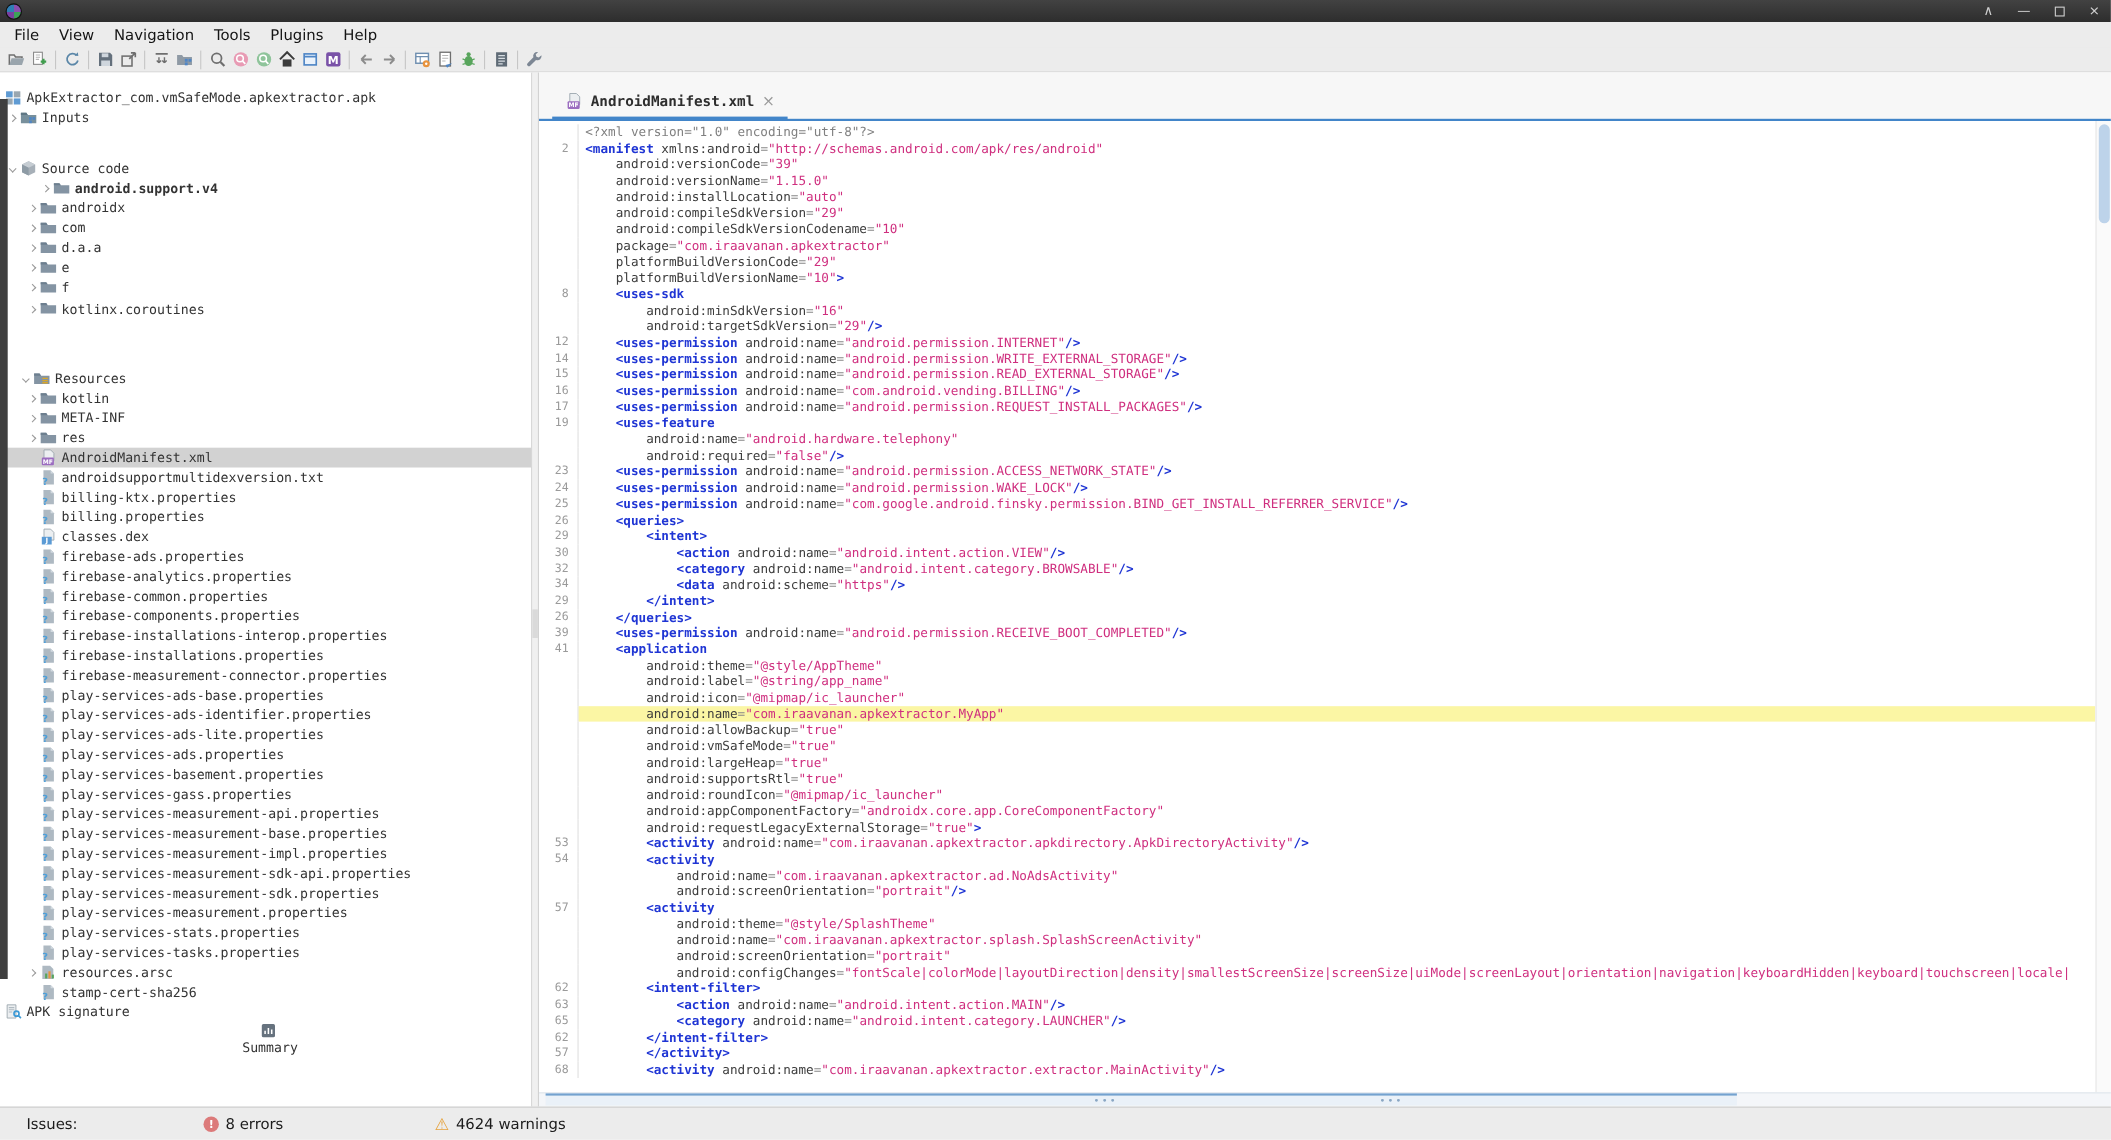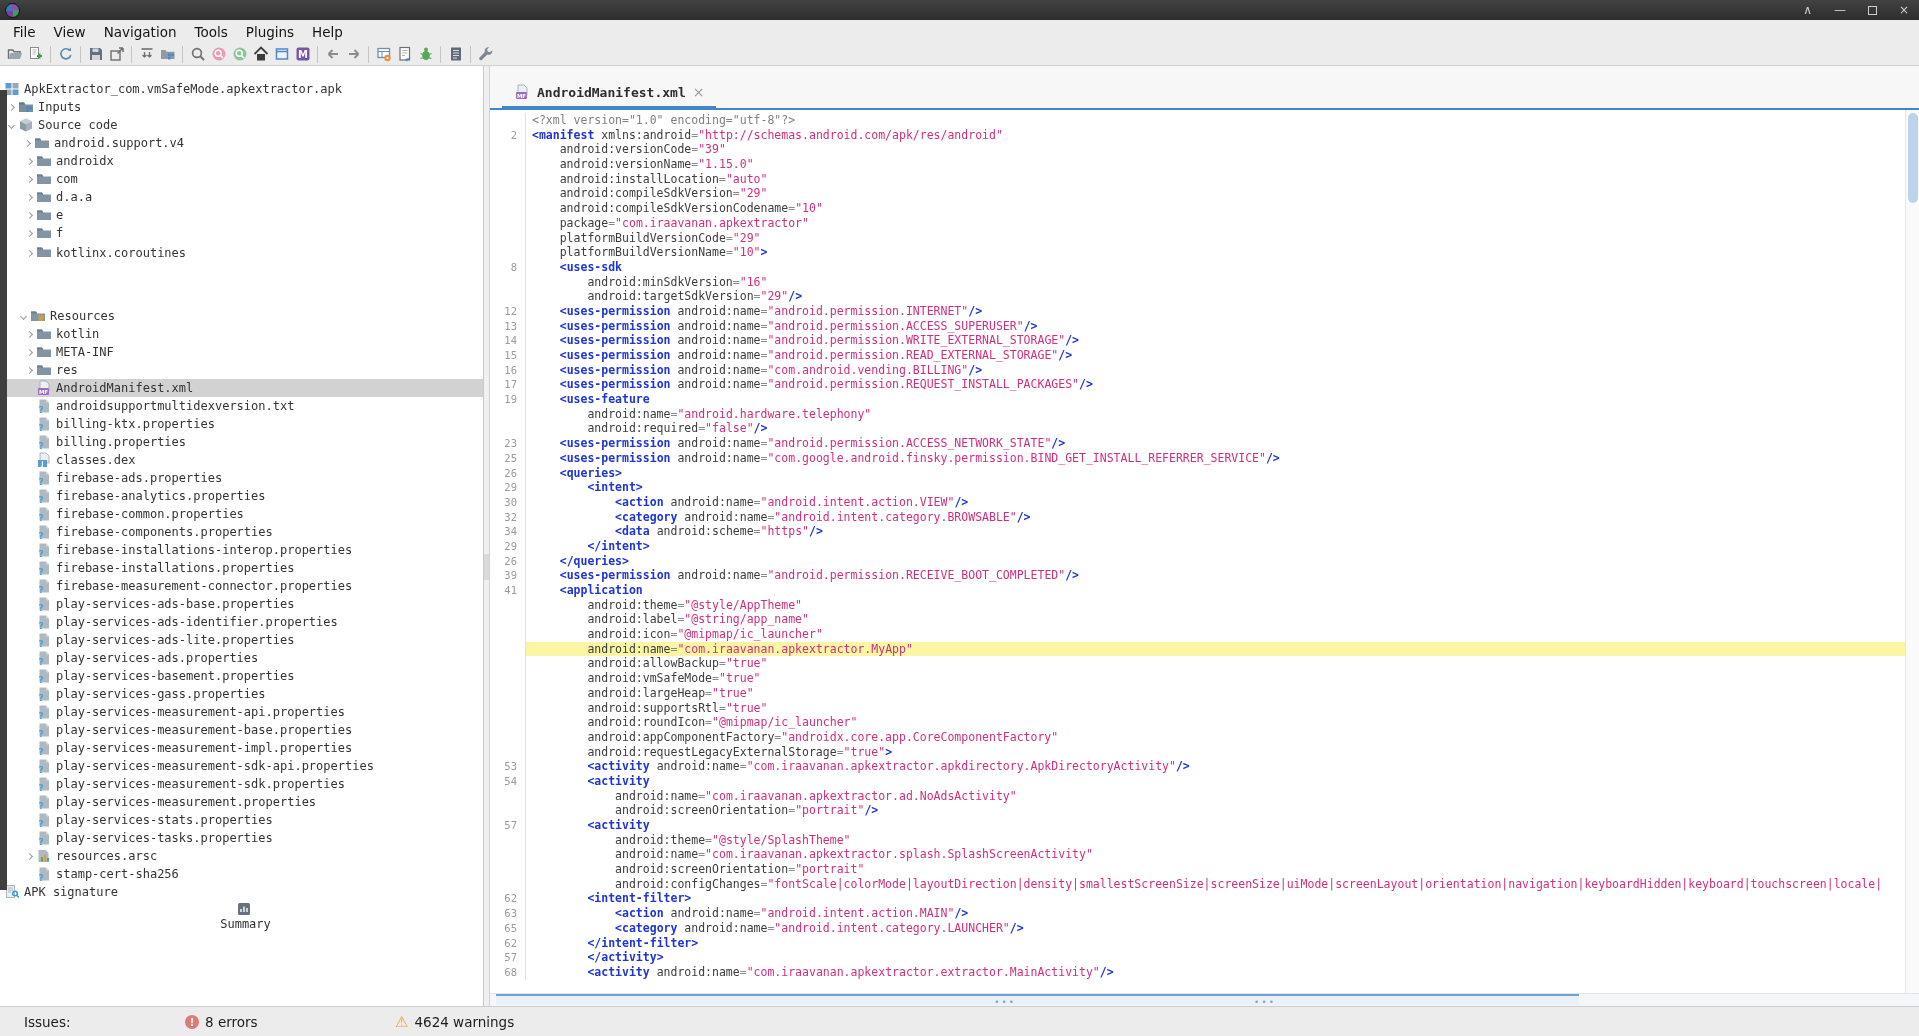--- a/index.html
+++ b/index.html
@@ -279,34 +279,34 @@
             <svg viewBox="0 0 16 16">
               <path d="M1 3.5h5l1.3 2H15V13H1z" fill="#78909c"></path>
               <path d="M1 3.5h5l1.3 2H1z" fill="#607885"></path>
               <rect x="8.5" y="7.5" width="2.4" height="2.4" fill="#4f86c6"></rect>
               <rect x="11.6" y="7.5" width="2.4" height="2.4" fill="#4f86c6"></rect>
               <rect x="8.5" y="10.6" width="2.4" height="2.4" fill="#4f86c6"></rect>
             </svg>
           </span>
           <span class="tree-label">Inputs</span>
         </div>
-        <div class="tree-row" style="padding-left: 4px;">
+        <div class="tree-row" style="padding-left: 4px; margin-top: 28px;">
           <span class="slot">
             <span class="chev exp"></span>
           </span>
           <span class="tico">
             <svg viewBox="0 0 16 16">
               <path d="M8 1.5L14 4.5v7L8 14.5 2 11.5v-7z" fill="#a7b0b8"></path>
               <path d="M8 1.5L14 4.5 8 7.5 2 4.5z" fill="#c6cdd3"></path>
               <path d="M8 7.5v7L2 11.5v-7z" fill="#8e9ba5"></path>
             </svg>
           </span>
           <span class="tree-label">Source code</span>
         </div>
-        <div class="tree-row" style="padding-left: 20px;">
+        <div class="tree-row" style="padding-left: 34px; font-weight: bold;">
           <span class="slot">
             <span class="chev col"></span>
           </span>
           <span class="tico">
             <svg viewBox="0 0 16 16">
               <path d="M1 3.5h5l1.3 2H15V13H1z" fill="#8494a3"></path>
               <path d="M1 3.5h5l1.3 2H1z" fill="#6d7f8f"></path>
             </svg>
           </span>
           <span class="tree-label">android.support.v4</span>
@@ -790,29 +790,29 @@
             <div class="line"><span class="ln"></span><span class="lt">    android:installLocation<span class="c-eq">=</span><span class="c-val">"auto"</span></span></div>
             <div class="line"><span class="ln"></span><span class="lt">    android:compileSdkVersion<span class="c-eq">=</span><span class="c-val">"29"</span></span></div>
             <div class="line"><span class="ln"></span><span class="lt">    android:compileSdkVersionCodename<span class="c-eq">=</span><span class="c-val">"10"</span></span></div>
             <div class="line"><span class="ln"></span><span class="lt">    package<span class="c-eq">=</span><span class="c-val">"com.iraavanan.apkextractor"</span></span></div>
             <div class="line"><span class="ln"></span><span class="lt">    platformBuildVersionCode<span class="c-eq">=</span><span class="c-val">"29"</span></span></div>
             <div class="line"><span class="ln"></span><span class="lt">    platformBuildVersionName<span class="c-eq">=</span><span class="c-val">"10"</span><span class="c-tag">&gt;</span></span></div>
             <div class="line"><span class="ln">8</span><span class="lt">    <span class="c-tag">&lt;uses-sdk</span></span></div>
             <div class="line"><span class="ln"></span><span class="lt">        android:minSdkVersion<span class="c-eq">=</span><span class="c-val">"16"</span></span></div>
             <div class="line"><span class="ln"></span><span class="lt">        android:targetSdkVersion<span class="c-eq">=</span><span class="c-val">"29"</span><span class="c-tag">/&gt;</span></span></div>
             <div class="line"><span class="ln">12</span><span class="lt">    <span class="c-tag">&lt;uses-permission</span> android:name<span class="c-eq">=</span><span class="c-val">"android.permission.INTERNET"</span><span class="c-tag">/&gt;</span></span></div>
-            <div class="line"><span class="ln">13</span><span class="lt">    <span class="c-tag">&lt;uses-permission</span> android:name<span class="c-eq">=</span><span class="c-val">"android.permission.ACCESS_SUPERUSER"</span><span class="c-tag">/&gt;</span></span></div>
             <div class="line"><span class="ln">14</span><span class="lt">    <span class="c-tag">&lt;uses-permission</span> android:name<span class="c-eq">=</span><span class="c-val">"android.permission.WRITE_EXTERNAL_STORAGE"</span><span class="c-tag">/&gt;</span></span></div>
             <div class="line"><span class="ln">15</span><span class="lt">    <span class="c-tag">&lt;uses-permission</span> android:name<span class="c-eq">=</span><span class="c-val">"android.permission.READ_EXTERNAL_STORAGE"</span><span class="c-tag">/&gt;</span></span></div>
             <div class="line"><span class="ln">16</span><span class="lt">    <span class="c-tag">&lt;uses-permission</span> android:name<span class="c-eq">=</span><span class="c-val">"com.android.vending.BILLING"</span><span class="c-tag">/&gt;</span></span></div>
             <div class="line"><span class="ln">17</span><span class="lt">    <span class="c-tag">&lt;uses-permission</span> android:name<span class="c-eq">=</span><span class="c-val">"android.permission.REQUEST_INSTALL_PACKAGES"</span><span class="c-tag">/&gt;</span></span></div>
             <div class="line"><span class="ln">19</span><span class="lt">    <span class="c-tag">&lt;uses-feature</span></span></div>
             <div class="line"><span class="ln"></span><span class="lt">        android:name<span class="c-eq">=</span><span class="c-val">"android.hardware.telephony"</span></span></div>
             <div class="line"><span class="ln"></span><span class="lt">        android:required<span class="c-eq">=</span><span class="c-val">"false"</span><span class="c-tag">/&gt;</span></span></div>
             <div class="line"><span class="ln">23</span><span class="lt">    <span class="c-tag">&lt;uses-permission</span> android:name<span class="c-eq">=</span><span class="c-val">"android.permission.ACCESS_NETWORK_STATE"</span><span class="c-tag">/&gt;</span></span></div>
+            <div class="line"><span class="ln">24</span><span class="lt">    <span class="c-tag">&lt;uses-permission</span> android:name<span class="c-eq">=</span><span class="c-val">"android.permission.WAKE_LOCK"</span><span class="c-tag">/&gt;</span></span></div>
             <div class="line"><span class="ln">25</span><span class="lt">    <span class="c-tag">&lt;uses-permission</span> android:name<span class="c-eq">=</span><span class="c-val">"com.google.android.finsky.permission.BIND_GET_INSTALL_REFERRER_SERVICE"</span><span class="c-tag">/&gt;</span></span></div>
             <div class="line"><span class="ln">26</span><span class="lt">    <span class="c-tag">&lt;queries</span><span class="c-tag">&gt;</span></span></div>
             <div class="line"><span class="ln">29</span><span class="lt">        <span class="c-tag">&lt;intent</span><span class="c-tag">&gt;</span></span></div>
             <div class="line"><span class="ln">30</span><span class="lt">            <span class="c-tag">&lt;action</span> android:name<span class="c-eq">=</span><span class="c-val">"android.intent.action.VIEW"</span><span class="c-tag">/&gt;</span></span></div>
             <div class="line"><span class="ln">32</span><span class="lt">            <span class="c-tag">&lt;category</span> android:name<span class="c-eq">=</span><span class="c-val">"android.intent.category.BROWSABLE"</span><span class="c-tag">/&gt;</span></span></div>
             <div class="line"><span class="ln">34</span><span class="lt">            <span class="c-tag">&lt;data</span> android:scheme<span class="c-eq">=</span><span class="c-val">"https"</span><span class="c-tag">/&gt;</span></span></div>
             <div class="line"><span class="ln">29</span><span class="lt">        <span class="c-tag">&lt;/intent</span><span class="c-tag">&gt;</span></span></div>
             <div class="line"><span class="ln">26</span><span class="lt">    <span class="c-tag">&lt;/queries</span><span class="c-tag">&gt;</span></span></div>
             <div class="line"><span class="ln">39</span><span class="lt">    <span class="c-tag">&lt;uses-permission</span> android:name<span class="c-eq">=</span><span class="c-val">"android.permission.RECEIVE_BOOT_COMPLETED"</span><span class="c-tag">/&gt;</span></span></div>
             <div class="line"><span class="ln">41</span><span class="lt">    <span class="c-tag">&lt;application</span></span></div>

